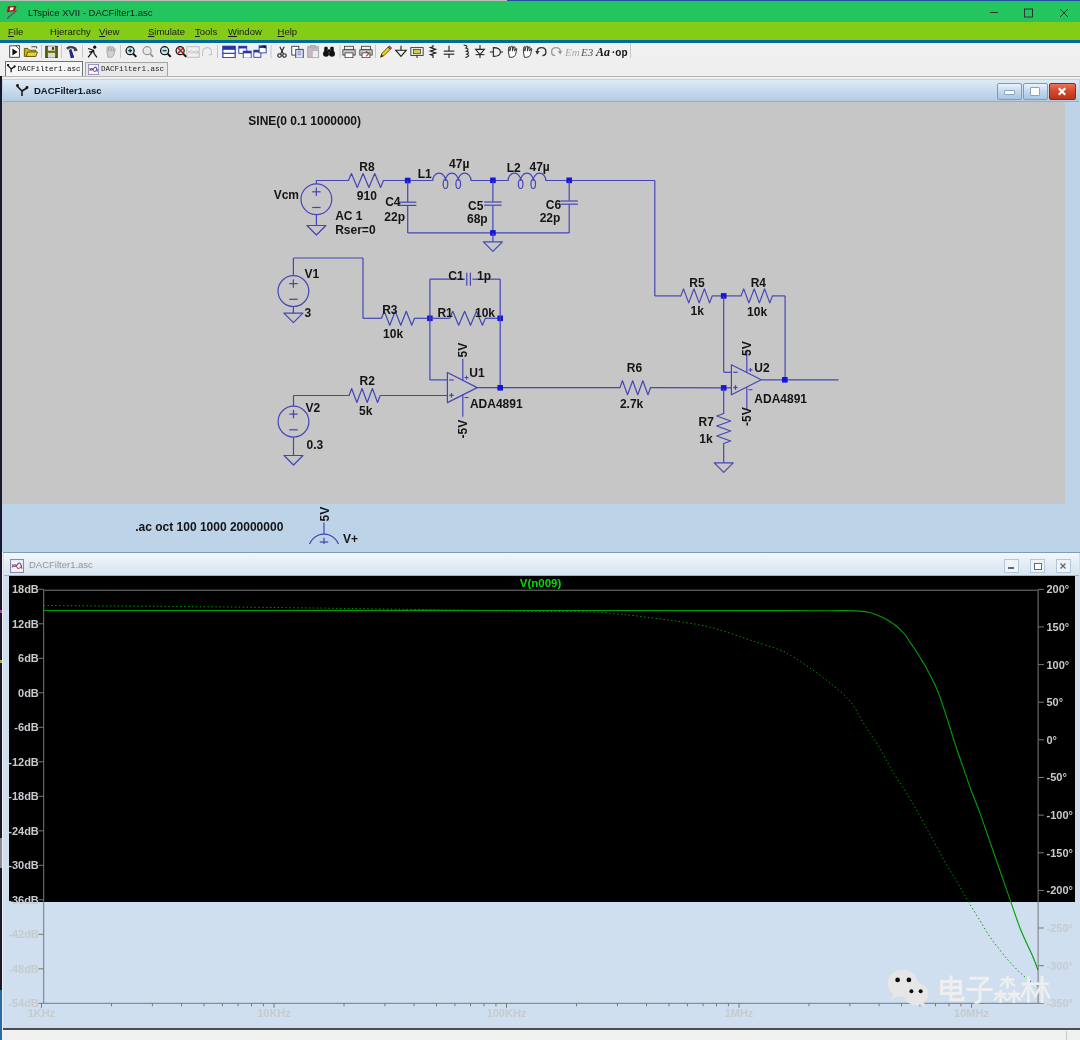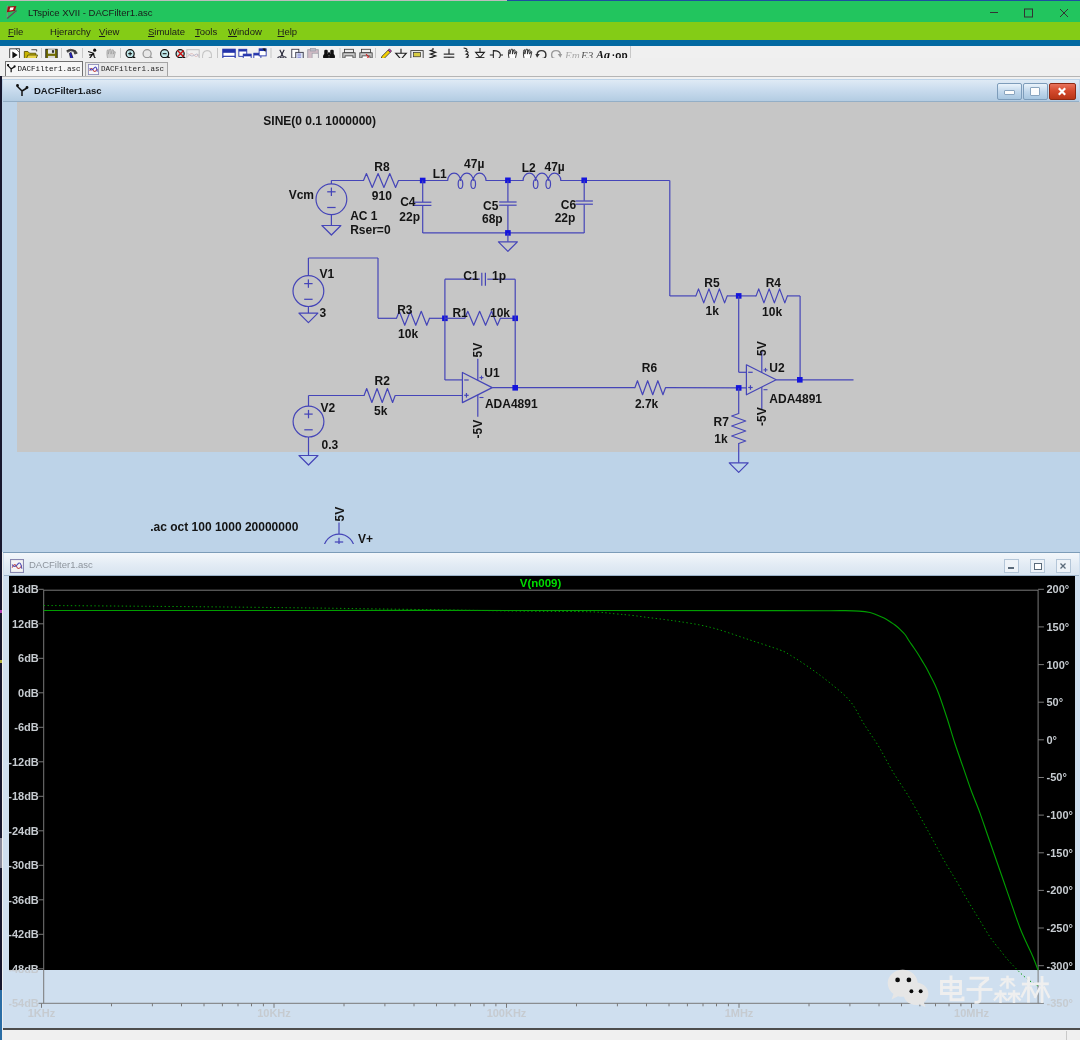--- a/index.html
+++ b/index.html
@@ -32,21 +32,21 @@
   <div class="txt" style="left:8px;top:3.5px"><u>F</u>ile</div>
   <div class="txt" style="left:34px;top:18px"><u>E</u>dit</div>
   <div class="txt" style="left:50px;top:3.5px">H<u>i</u>erarchy</div>
   <div class="txt" style="left:99px;top:3.5px"><u>V</u>iew</div>
   <div class="txt" style="left:148px;top:3.5px"><u>S</u>imulate</div>
   <div class="txt" style="left:195px;top:3.5px"><u>T</u>ools</div>
   <div class="txt" style="left:228px;top:3.5px"><u>W</u>indow</div>
   <div class="txt" style="left:277.5px;top:3.5px"><u>H</u>elp</div>
 </div>
 
-<div class="abs" style="left:0;top:40px;width:1080px;height:18px;background:#f0f0f0;border-top:6px solid #0369a1">
+<div class="abs" style="left:0;top:40px;width:1080px;height:18px;background:#f0f0f0;border-top:3px solid #0369a1">
   <svg class="abs" style="left:0;top:0" width="660" height="18" viewBox="0 0 660 18" id="toolbar">
       <g transform="translate(15,9) scale(0.88)">
         <rect x="-6" y="-7" width="11" height="13" fill="#fff" stroke="#333" stroke-width="1"></rect>
         <path d="M5 -7 L5 -3 L1 -7 Z" fill="#fff" stroke="#333" stroke-width="0.8"></path>
         <path d="M-3 -4 L3 0 L-3 4 Z" fill="#111"></path>
       </g>
       <g transform="translate(30.5,9) scale(0.88)">
         <path d="M-7 5 L-7 -4 L-3 -4 L-1 -2 L6 -2 L6 5 Z" fill="#c8b400" stroke="#5a5200" stroke-width="1"></path>
         <path d="M-5 5 L-3 0 L8 0 L6 5 Z" fill="#e8d44a" stroke="#5a5200" stroke-width="1"></path>
         <path d="M1 -6 L7 -6 L7 -4" fill="none" stroke="#333" stroke-width="1"></path>
@@ -248,21 +248,21 @@
     <div class="abs" style="left:1020px;top:3px;width:23px;height:15px;background:linear-gradient(#eaf3fb,#c2d8ec 50%,#a8c6e0);border:1px solid #7d9cba;border-radius:2px">
       <div class="abs" style="left:6px;top:3px;width:8px;height:6.5px;background:#fdfdfd;border:1px solid #8aa5bf;border-radius:1px"></div>
     </div>
     <div class="abs" style="left:1046px;top:3px;width:25px;height:15px;background:linear-gradient(#e8735c,#d54a2d 45%,#b83517);border:1px solid #8e2913;border-radius:2px">
       <svg class="abs" style="left:6px;top:2px" width="12" height="11" viewBox="0 0 13 12">
         <path d="M3 2.5 L10 9.5 M10 2.5 L3 9.5" stroke="#fff" stroke-width="2.4"></path>
       </svg>
     </div>
   </div>
 
-  <div class="abs" style="left:15px;top:23px;width:1063px;height:350px;background:#c6c6c6">
+  <div class="abs" style="left:0;top:23px;width:1063px;height:402px;background:#c6c6c6">
     <svg class="abs" style="left:0;top:0" width="1063" height="442" viewBox="9 102 1063 442" id="schsvg">
         <defs>
           <clipPath id="canvclip">
             <rect x="9" y="101" width="1063" height="443"></rect>
           </clipPath>
         </defs>
         <g transform="translate(0.5,0.5)">
           <text x="254.8" y="124" font-size="12" font-weight="bold" fill="#141414" text-anchor="start" font-family="Liberation Sans, sans-serif">SINE(0 0.1 1000000)</text>
           <circle cx="322.9" cy="198.8" r="15.4" fill="none" stroke="#4545b8" stroke-width="1.2"></circle>
           <line x1="318.7" y1="191.3" x2="327.09999999999997" y2="191.3" stroke="#4545b8" stroke-width="1.25"></line>
@@ -451,21 +451,21 @@
     <div class="abs" style="left:1026px;top:6px;width:13px;height:12px;background:#eef3f8;border:1px solid #b4c6d8">
         <div class="abs" style="left:3px;top:2.5px;width:6px;height:5px;border:1px solid #5a6a7a;background:#fff"></div>
       </div>
     <div class="abs" style="left:1052px;top:6px;width:13px;height:12px;background:#eef3f8;border:1px solid #b4c6d8">
       <svg class="abs" style="left:2px;top:2px" width="8" height="8" viewBox="0 0 8 8">
           <path d="M1.5 1.5 L6.5 6.5 M6.5 1.5 L1.5 6.5" stroke="#5a6a7a" stroke-width="1.3"></path>
         </svg>
     </div>
   </div>
 
-  <div class="abs" style="left:6px;top:24px;width:1066px;height:394px;background:#000">
+  <div class="abs" style="left:6px;top:24px;width:1066px;height:326px;background:#000">
     <svg class="abs" style="left:0;top:0" width="1066" height="446" viewBox="9 576 1066 446" id="plotsvg">
         <rect x="43.7" y="590.2" width="994.4" height="413.1" fill="none" stroke="#787878" stroke-width="1"></rect>
         <line x1="38.5" y1="589.3" x2="43.7" y2="589.3" stroke="#787878" stroke-width="1"></line>
         <text x="38.8" y="593.2" font-size="11" font-weight="bold" fill="#c6cbd0" text-anchor="end" font-family="Liberation Sans, sans-serif">18dB</text>
         <line x1="38.5" y1="623.8" x2="43.7" y2="623.8" stroke="#787878" stroke-width="1"></line>
         <text x="38.8" y="627.7" font-size="11" font-weight="bold" fill="#c6cbd0" text-anchor="end" font-family="Liberation Sans, sans-serif">12dB</text>
         <line x1="38.5" y1="658.3" x2="43.7" y2="658.3" stroke="#787878" stroke-width="1"></line>
         <text x="38.8" y="662.2" font-size="11" font-weight="bold" fill="#c6cbd0" text-anchor="end" font-family="Liberation Sans, sans-serif">6dB</text>
         <line x1="38.5" y1="692.8" x2="43.7" y2="692.8" stroke="#787878" stroke-width="1"></line>
         <text x="38.8" y="696.7" font-size="11" font-weight="bold" fill="#c6cbd0" text-anchor="end" font-family="Liberation Sans, sans-serif">0dB</text>

